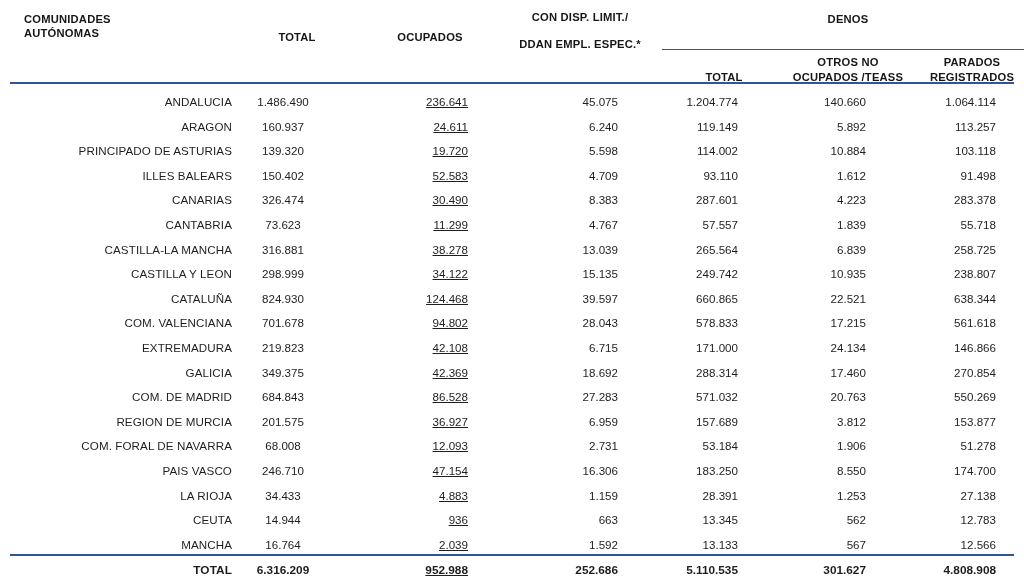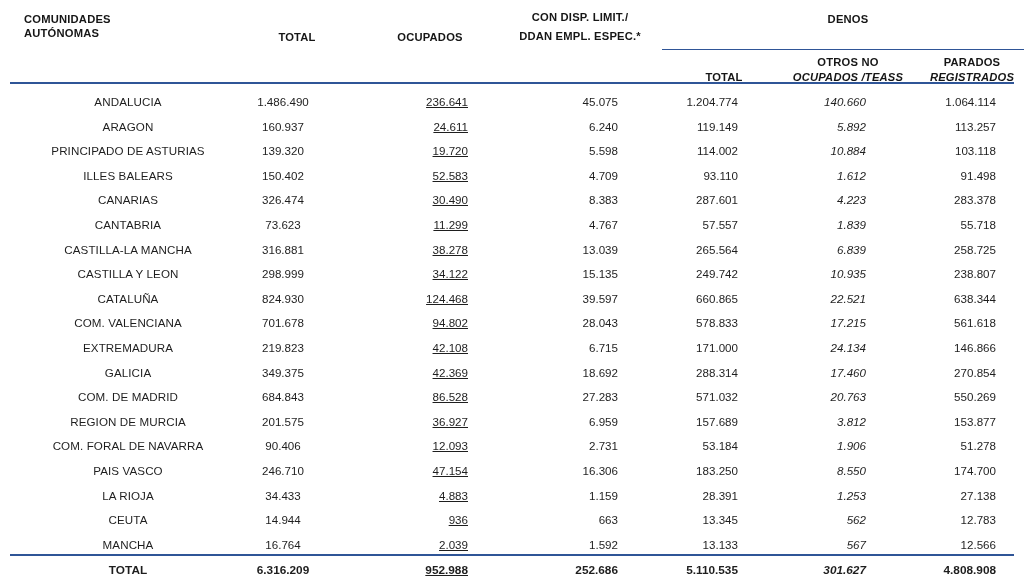--- a/index.html
+++ b/index.html
@@ -50,63 +50,63 @@
 
   th.h-total, th.h-ocupados {
     vertical-align: middle;
     padding-bottom: 16px;
   }
   th.h-disp {
     vertical-align: top;
     padding-top: 10px;
   }
   th.h-disp .l1 { display: block; text-align: center; }
-  th.h-disp .l2 { display: block; margin-top: 5px; }
+  th.h-disp .l2 { display: block; margin-top: 13px; }
 
   th.h-denos {
     vertical-align: top;
     padding-top: 12px;
     border-bottom: 1.6px solid #2f5597;
     padding-bottom: 5px;
   }
   th.h-sub {
     vertical-align: bottom;
     padding-bottom: 6px;
   }
   th.h-sub .l1 { display: block; }
-  th.h-sub .l2 { display: block; font-style: italic; }
+  th.h-sub .l2 { display: block; }
   th.h-sub.one-line { padding-bottom: 6px; }
 
   .hdr-row-1 th { height: 32px; }
   .hdr-row-2 th { height: 34px; }
 
   
   tbody td {
     font-size: 11.6px;
     color: #1e1e1e;
     padding: 0 0 0 0;
     height: 24.6px;
     line-height: 24.6px;
     white-space: nowrap;
   }
   td.name {
-    text-align: center;
+    text-align: right;
     padding-left: 14px;
     letter-spacing: 0.1px;
   }
   td.num {
     text-align: right;
     padding-right: 26px;
     font-variant-numeric: tabular-nums;
   }
   td.num.c-total      { padding-right: 28px; text-align: center; }
   td.num.c-ocupados   { padding-right: 30px; text-decoration: underline; }
   td.num.c-disp       { padding-right: 44px; }
   td.num.c-dtotal     { padding-right: 48px; }
-  td.num.c-dotros     { padding-right: 44px; font-style: italic; }
+  td.num.c-dotros     { padding-right: 44px; }
   td.num.c-parados    { padding-right: 38px; }
 
   tbody tr.total-row td {
     font-weight: bold;
     font-size: 11.8px;
     height: 26px;
     line-height: 26px;
   }
 
   
@@ -290,21 +290,21 @@
           <td class="name">REGION DE MURCIA</td>
           <td class="num c-total">201.575</td>
           <td class="num c-ocupados">36.927</td>
           <td class="num c-disp">6.959</td>
           <td class="num c-dtotal">157.689</td>
           <td class="num c-dotros">3.812</td>
           <td class="num c-parados">153.877</td>
         </tr>
         <tr>
           <td class="name">COM. FORAL DE NAVARRA</td>
-          <td class="num c-total">90.406</td>
+          <td class="num c-total">68.008</td>
           <td class="num c-ocupados">12.093</td>
           <td class="num c-disp">2.731</td>
           <td class="num c-dtotal">53.184</td>
           <td class="num c-dotros">1.906</td>
           <td class="num c-parados">51.278</td>
         </tr>
         <tr>
           <td class="name">PAIS VASCO</td>
           <td class="num c-total">246.710</td>
           <td class="num c-ocupados">47.154</td>

